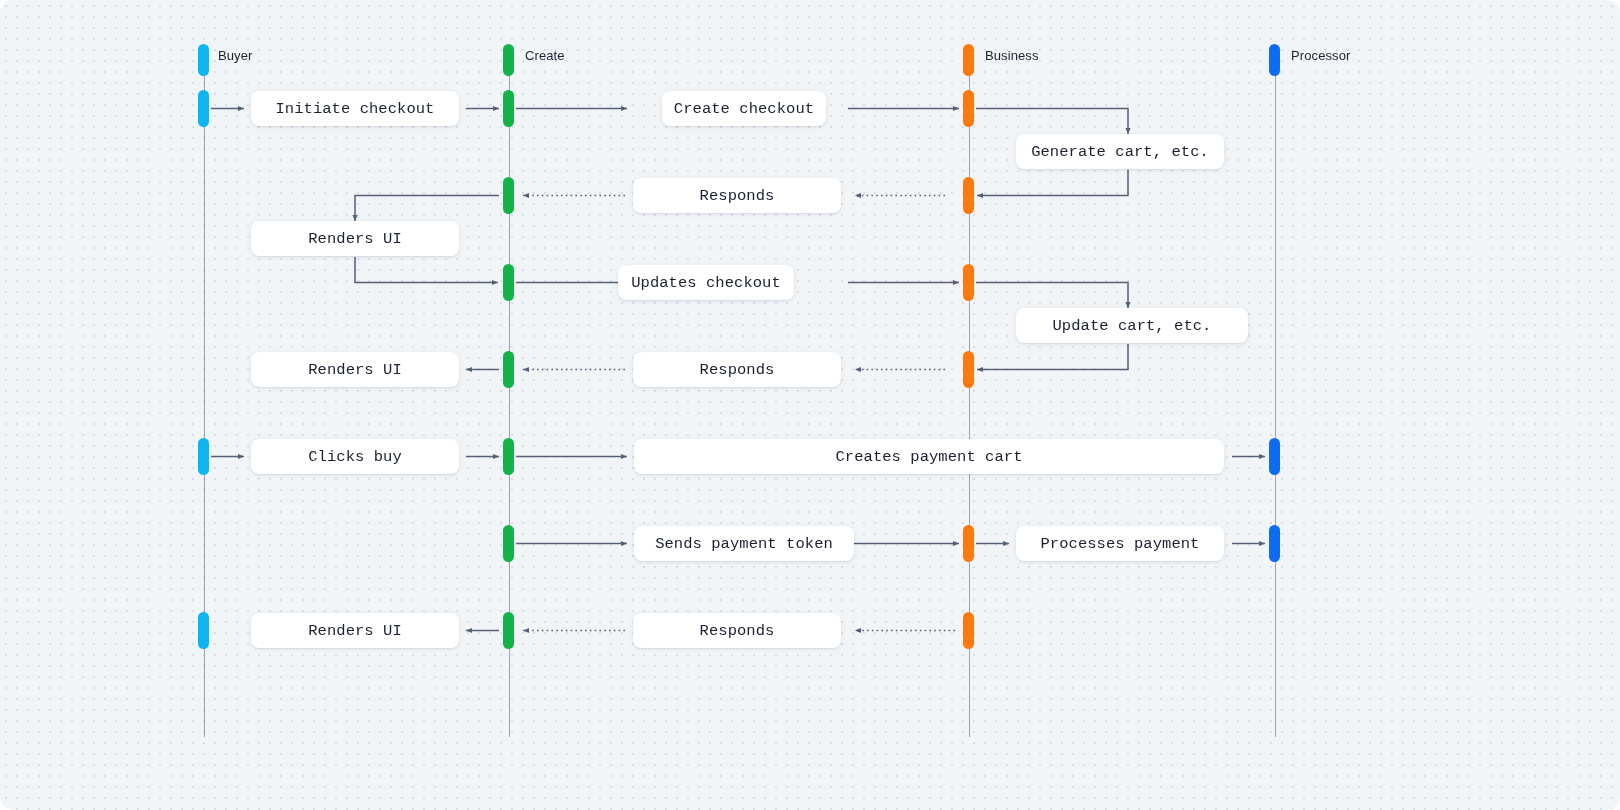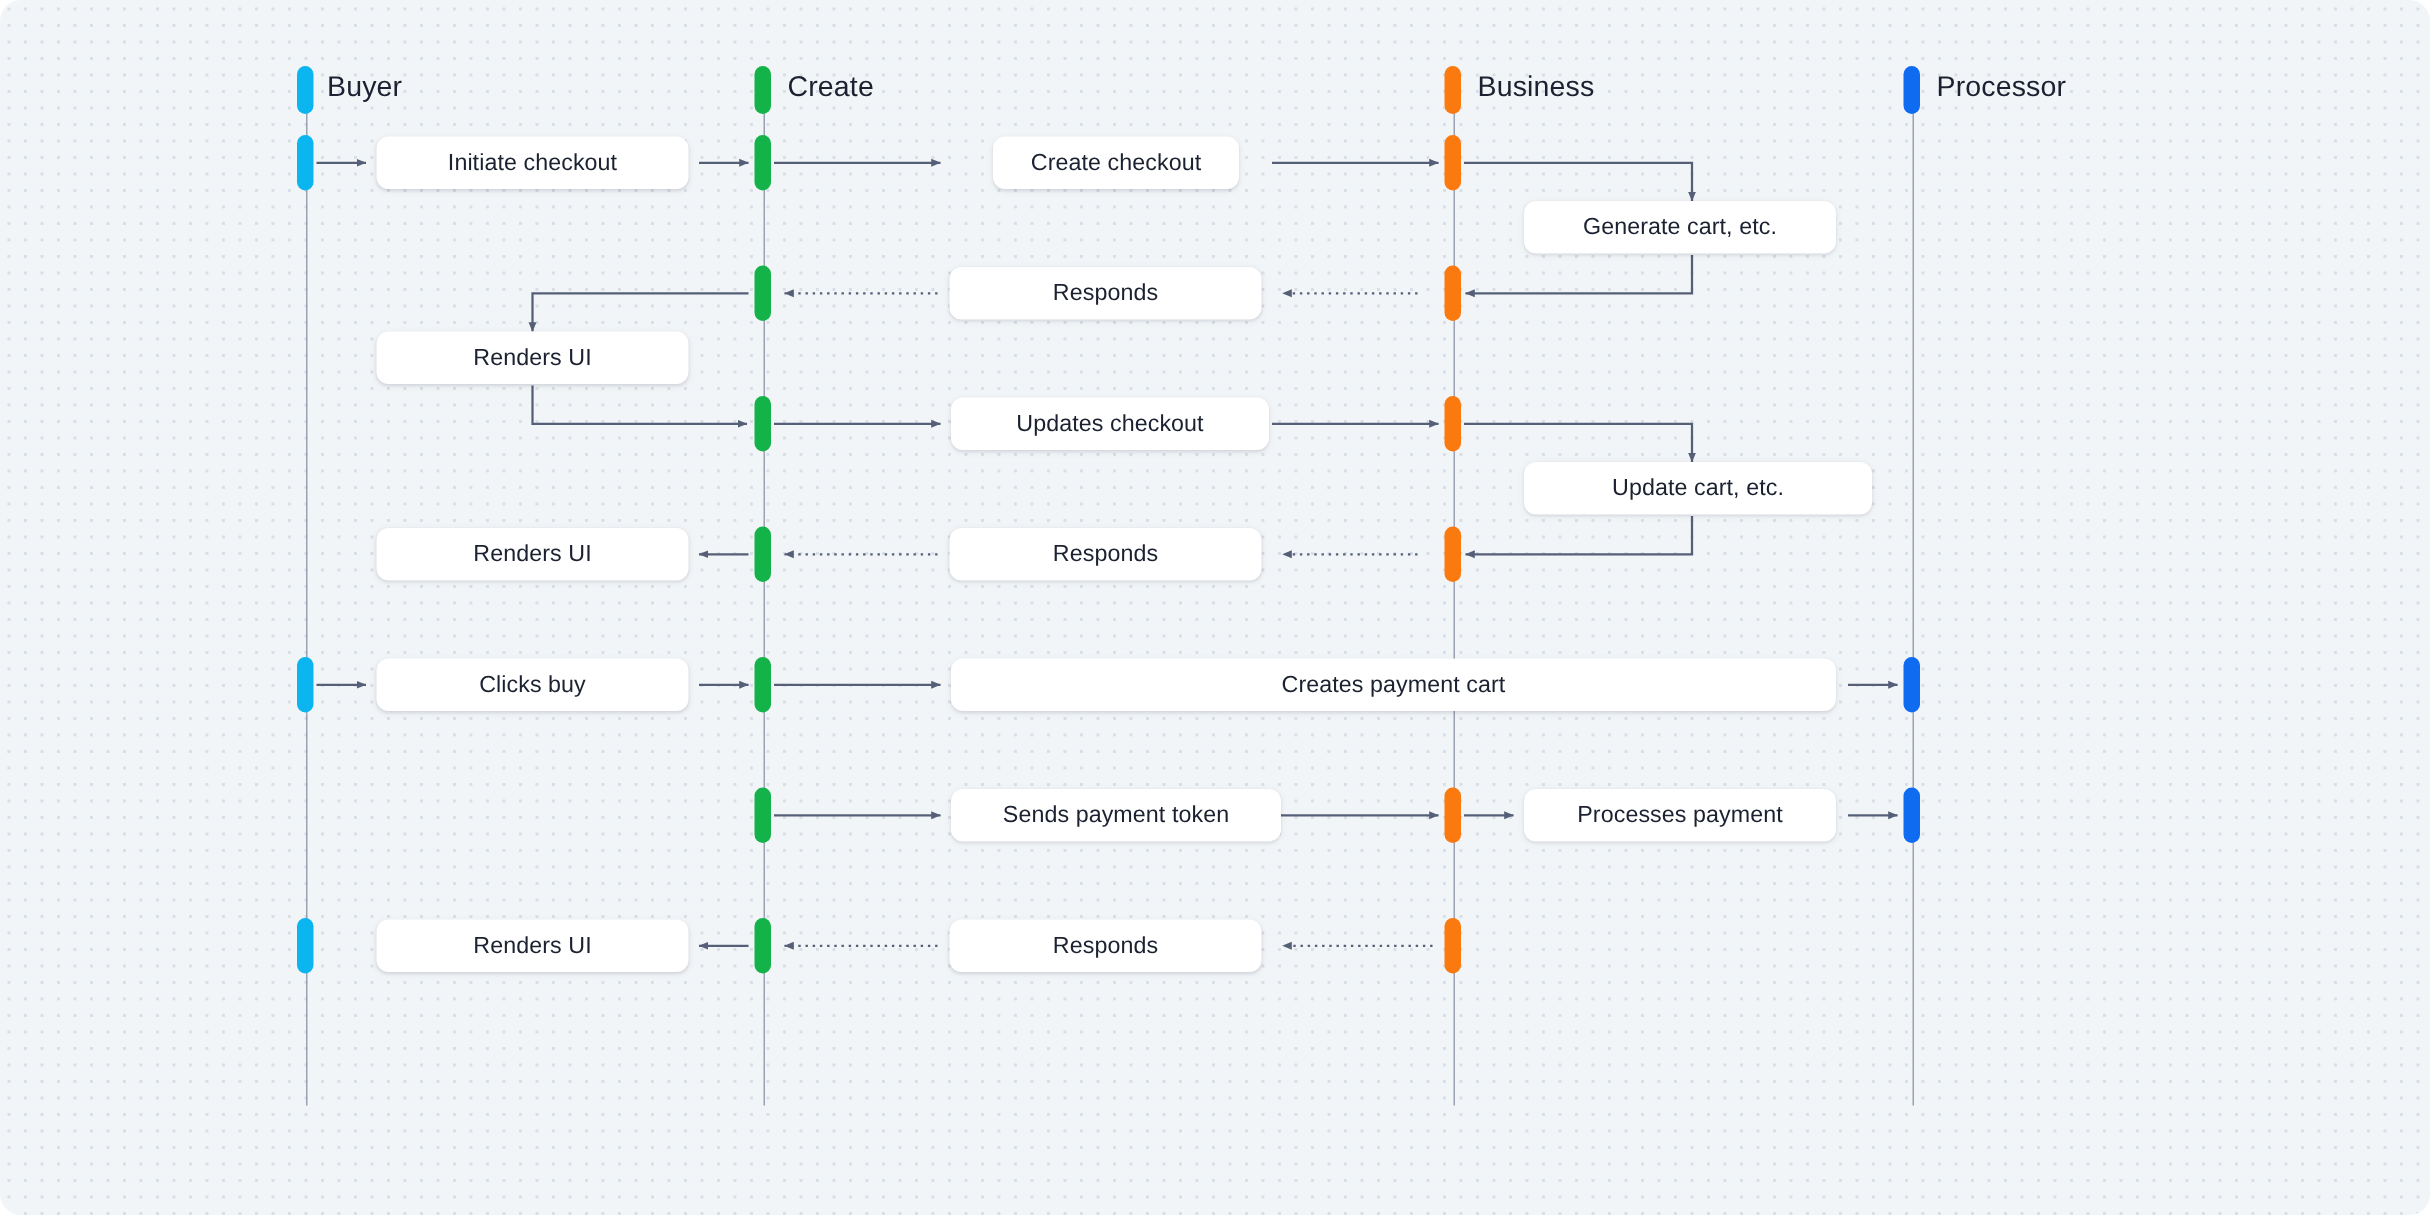--- a/index.html
+++ b/index.html
@@ -32,21 +32,21 @@
     opacity: .85;
   }
   .actor-head {
     position: absolute;
     width: 11px;
     height: 32px;
     border-radius: 6px;
   }
   .actor-label {
     position: absolute;
-    font-size: 19px;
+    font-size: 13px;
     color: #1b2130;
     letter-spacing: .1px;
     white-space: nowrap;
   }
   
   .activation {
     position: absolute;
     width: 11px;
     border-radius: 6px;
   }
@@ -55,20 +55,21 @@
   .msgbox {
     position: absolute;
     background: #ffffff;
     border-radius: 8px;
     box-shadow: 0 1px 2px rgba(15,23,42,.10), 0 1px 6px rgba(15,23,42,.055);
     display: flex;
     align-items: center;
     justify-content: center;
     box-sizing: border-box;
     padding: 0 2px;
+    font-family: Liberation Mono, monospace;
   }
   .msgbox span {
     font-size: 15.5px;
     color: #1b2130;
     white-space: nowrap;
     letter-spacing: .05px;
   }
 
   
   svg.wires {
@@ -200,21 +201,21 @@
   </div>
 
   <div class="msgbox" style="left:633px; top:178px; width:208px; height:35px;">
     <span>Responds</span>
   </div>
 
   <div class="msgbox" style="left:251px; top:221px; width:208px; height:35px;">
     <span>Renders UI</span>
   </div>
 
-  <div class="msgbox" style="left:634px; top:265px; width:212px; height:35px;">
+  <div class="msgbox" style="left:618px; top:265px; width:176px; height:35px;">
     <span>Updates checkout</span>
   </div>
 
   <div class="msgbox" style="left:1016px; top:308px; width:232px; height:35px;">
     <span>Update cart, etc.</span>
   </div>
 
   <div class="msgbox" style="left:633px; top:352px; width:208px; height:35px;">
     <span>Responds</span>
   </div>

